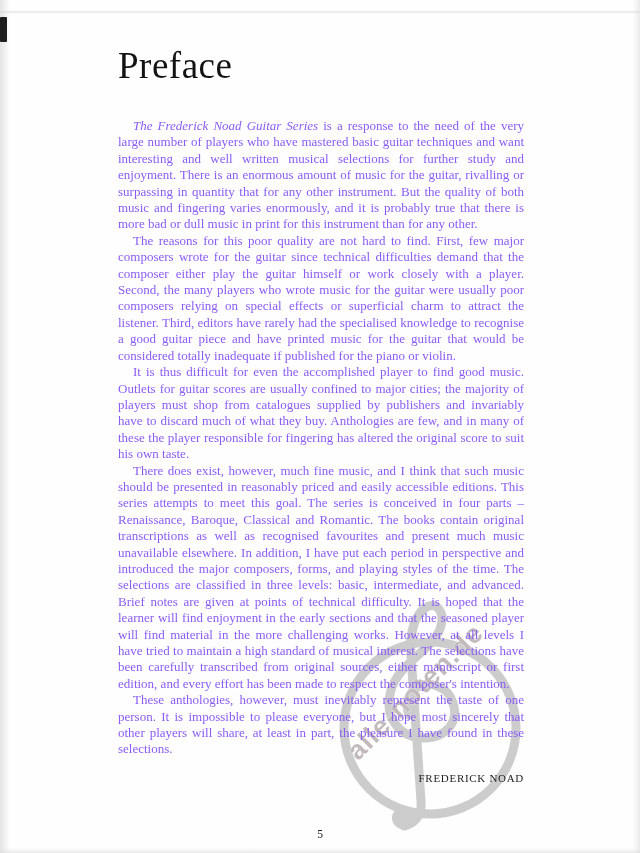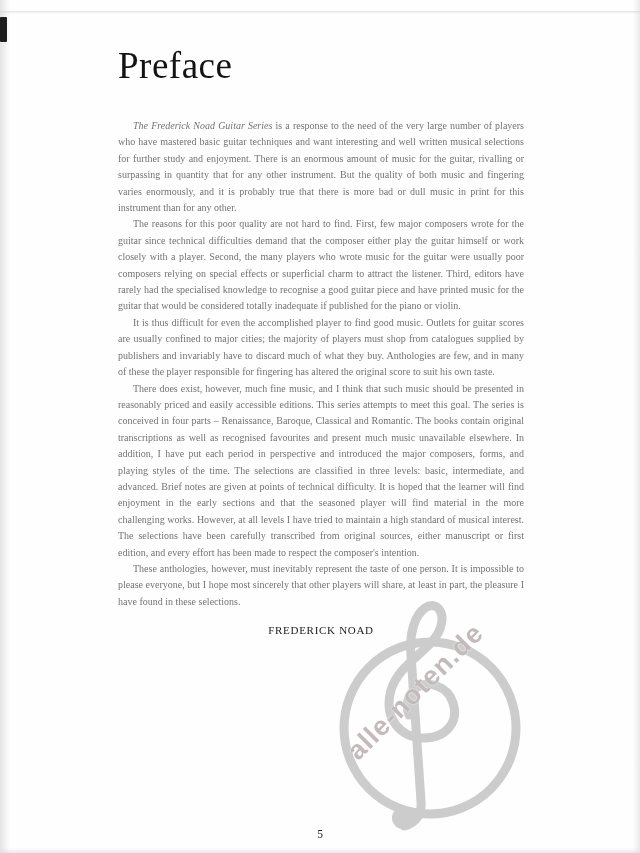--- a/index.html
+++ b/index.html
@@ -58,30 +58,30 @@
   }
   .page-title {
     font-size: 37px;
     font-weight: normal;
     margin: 0 0 31px 0;
     letter-spacing: 0.5px;
     color: #131313;
   }
   .body-text p {
     margin: 0;
-    font-size: 10px;
+    font-size: 13px;
     line-height: 16.4px;
     text-align: justify;
     text-indent: 15px;
-    color: #737373;
+    color: #8b5cf6;
   }
   .body-text p i { font-style: italic; }
   .signature {
     margin-top: 14px;
-    text-align: center;
+    text-align: right;
     font-size: 11px;
     letter-spacing: 0.7px;
     color: #1c1c1c;
   }
 
   
   .watermark {
     position: absolute;
     left: 300px;
     top: 592px;

